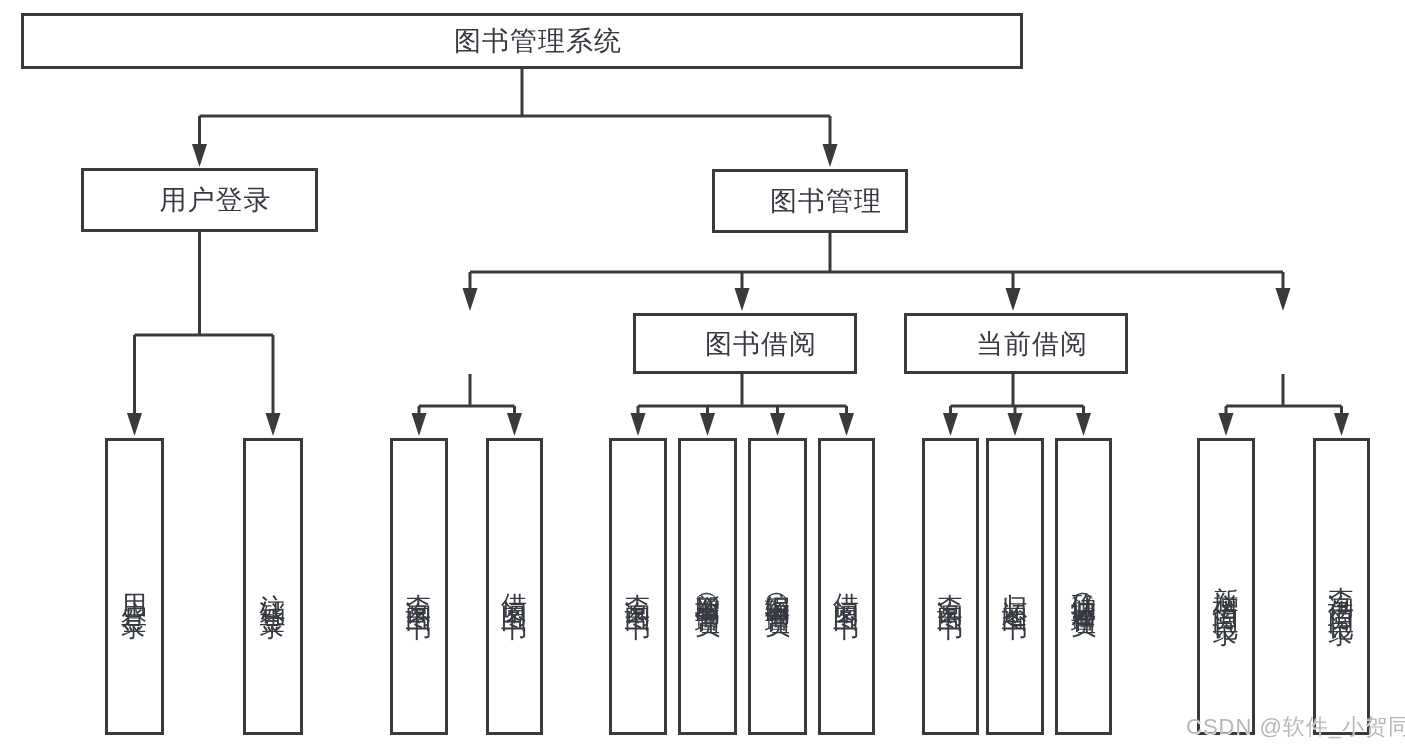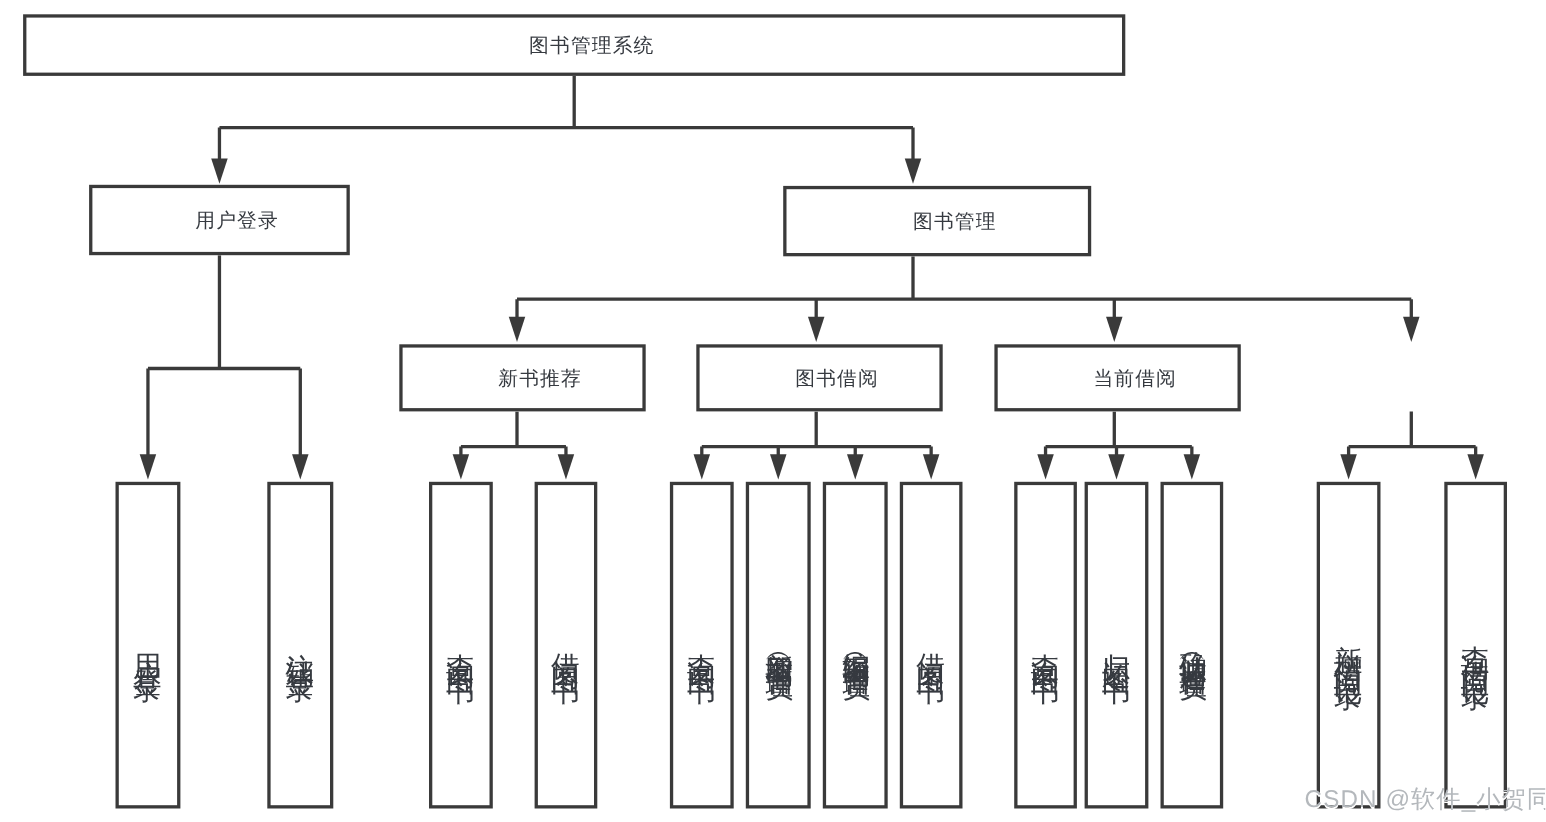--- a/index.html
+++ b/index.html
@@ -13,21 +13,21 @@
   }
   #edges{position:absolute;left:0;top:0;width:1405px;height:747px;}
   #edges path{stroke:#3a3a3a;stroke-width:3;fill:none;}
   #edges polygon{fill:#3a3a3a;stroke:none;}
   .hbox{
     position:absolute;
     box-sizing:border-box;
     border:3px solid #3a3a3a;
     background:#ffffff;
     display:flex;align-items:center;justify-content:center;
-    font-size:18px;
+    font-size:27px;
     letter-spacing:1px;
     white-space:nowrap;
     padding-left:32px;
   }
   .vbox{
     position:absolute;
     top:438px;height:297px;
     box-sizing:border-box;
     border:3px solid #3a3a3a;
     background:#ffffff;
@@ -99,23 +99,22 @@
     <g>
       <path d="M1283,374 V406 M1226,406 H1341.5 M1226,406 V420 M1341.5,406 V420"></path>
       <polygon points="1218.5,413 1233.5,413 1226,436"></polygon>
       <polygon points="1334,413 1349,413 1341.5,436"></polygon>
     </g>
   </svg>
 
   <div class="hbox" style="left:21px;top:13px;width:1002px;height:56px">图书管理系统</div>
 
   <div class="hbox" style="left:81px;top:168px;width:237px;height:64px">用户登录</div>
-  <div class="hbox" style="left:712px;top:169px;width:280px;height:64px">图书管理</div>
+  <div class="hbox" style="left:712px;top:169px;width:196px;height:64px">图书管理</div>
 
-  <div class="hbox" style="left:363px;top:313px;width:224px;height:61px">新书推荐</div>
   <div class="hbox" style="left:633px;top:313px;width:224px;height:61px">图书借阅</div>
   <div class="hbox" style="left:904px;top:313px;width:224px;height:61px">当前借阅</div>
 
   <div class="vbox" style="left:105px;width:59px">用户登录</div>
   <div class="vbox" style="left:243px;width:60px">注销登录</div>
 
   <div class="vbox" style="left:390px;width:58px">查询图书</div>
   <div class="vbox" style="left:486px;width:57px">借阅图书</div>
 
   <div class="vbox" style="left:609px;width:58px">查询图书</div>

